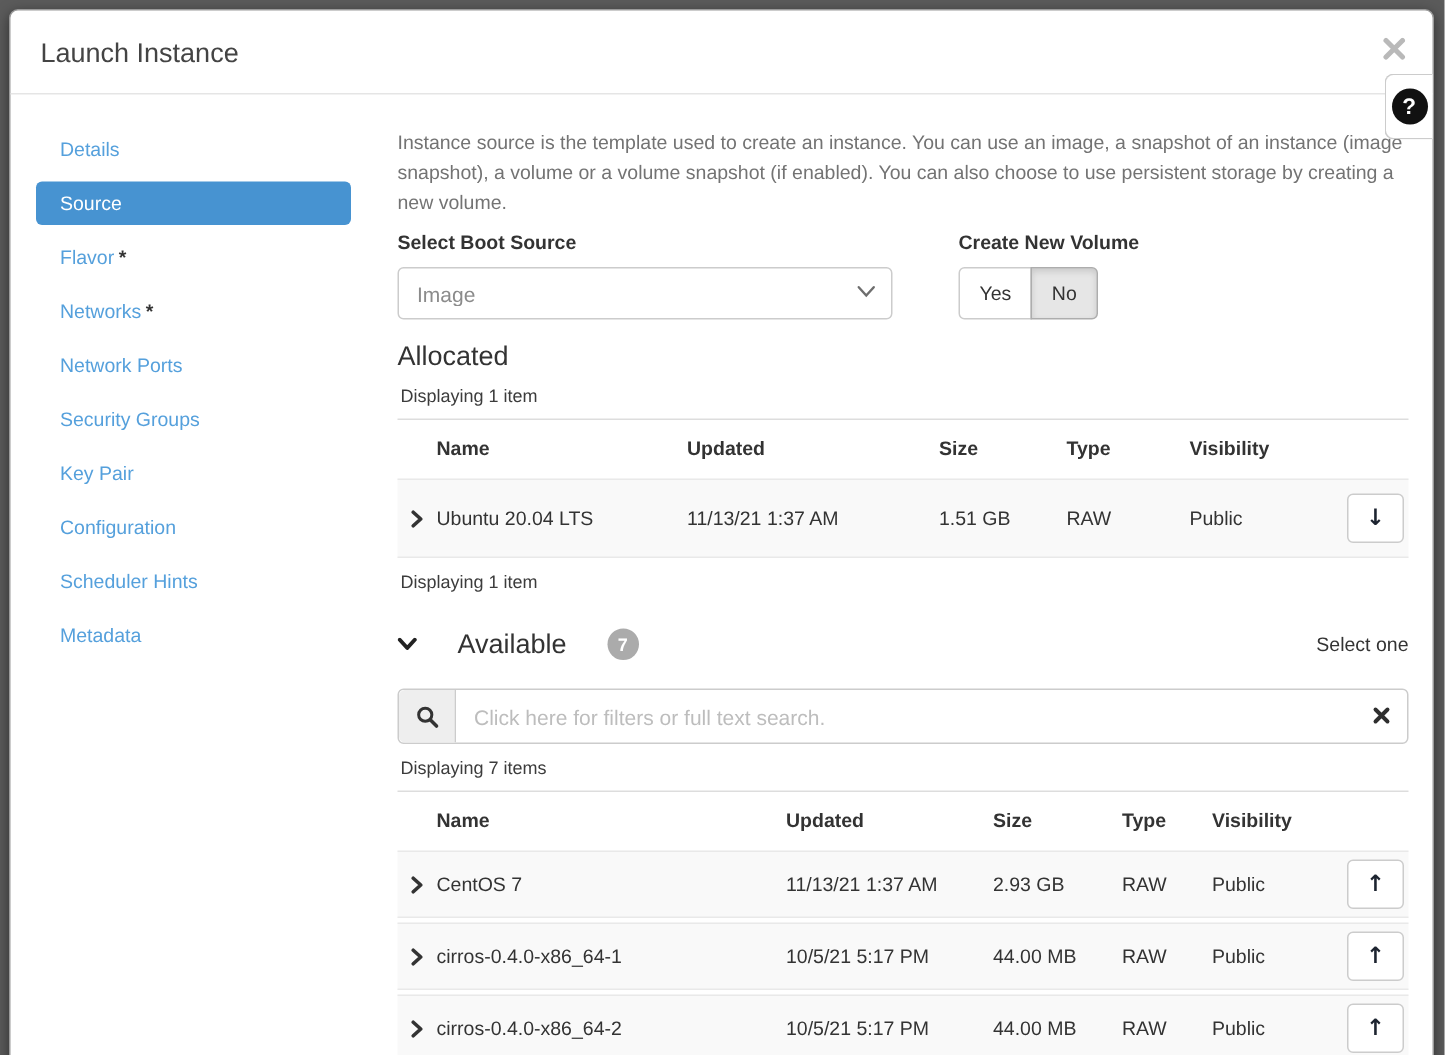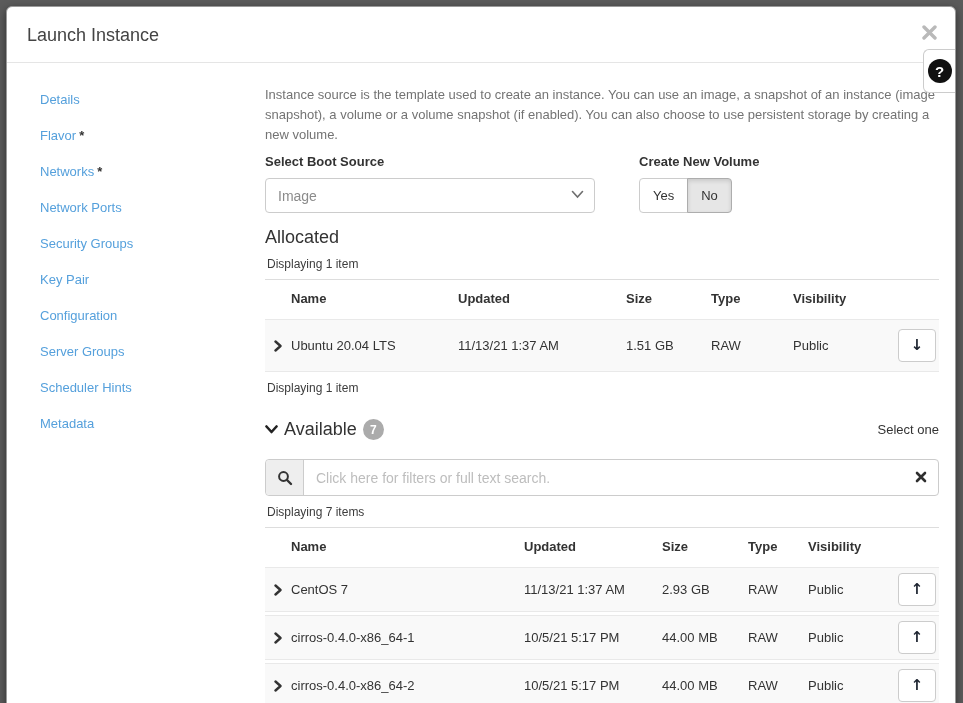--- a/index.html
+++ b/index.html
@@ -92,21 +92,21 @@
   .chev-cell { padding-left:9px; display:flex; align-items:center; }
   .action-cell { justify-self:end; padding-right:3px; }
   .arrow-btn {
     width:38px; height:33px; background:#fff; border:1px solid #ccc; border-radius:4px;
     font-size:15px; font-weight:bold; color:#1d2430; cursor:pointer; line-height:1;
     font-family:"DejaVu Sans",sans-serif;
   }
 
   
   .avail-head { display:flex; align-items:center; justify-content:space-between; margin-top:24px; }
-  .collapse-toggle { display:flex; align-items:center; gap:6px; cursor:pointer; background:none; border:none; }
+  .collapse-toggle { display:flex; align-items:center; gap:27px; cursor:pointer; background:none; border:none; }
   .badge {
     min-width:21px; height:21px; padding:0 6px; background:#ababab; border-radius:11px;
     color:#fff; font-size:12px; font-weight:bold;
     display:flex; align-items:center; justify-content:center;
   }
   .select-hint { font-size:13px; color:#333; }
 
   .search-bar {
     display:flex; align-items:center; height:37px; margin-top:19px;
     border:1px solid #ccc; border-radius:4px; background:#fff; position:relative;
@@ -141,27 +141,27 @@
   <div class="help-btn">
     <span class="help-circle">
       <span>?</span>
     </span>
   </div>
 
   <div class="modal-body">
 
     <nav class="wizard-nav">
       <a class="nav-item"><span>Details</span></a>
+      <a class="nav-item active"><span>Source</span></a>
       <a class="nav-item"><span>Flavor</span><span class="req">*</span></a>
       <a class="nav-item"><span>Networks</span><span class="req">*</span></a>
       <a class="nav-item"><span>Network Ports</span></a>
       <a class="nav-item"><span>Security Groups</span></a>
       <a class="nav-item"><span>Key Pair</span></a>
       <a class="nav-item"><span>Configuration</span></a>
-      <a class="nav-item"><span>Server Groups</span></a>
       <a class="nav-item"><span>Scheduler Hints</span></a>
       <a class="nav-item"><span>Metadata</span></a>
     </nav>
 
     <div class="content">
 
       <p class="description">Instance source is the template used to create an instance. You can use an image, a snapshot of an instance (image snapshot), a volume or a volume snapshot (if enabled). You can also choose to use persistent storage by creating a new volume.</p>
 
       <div class="form-row">
         <div>

